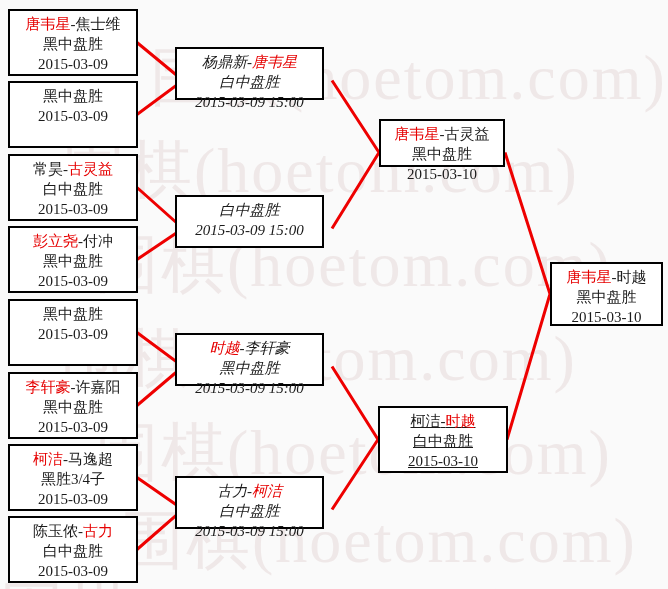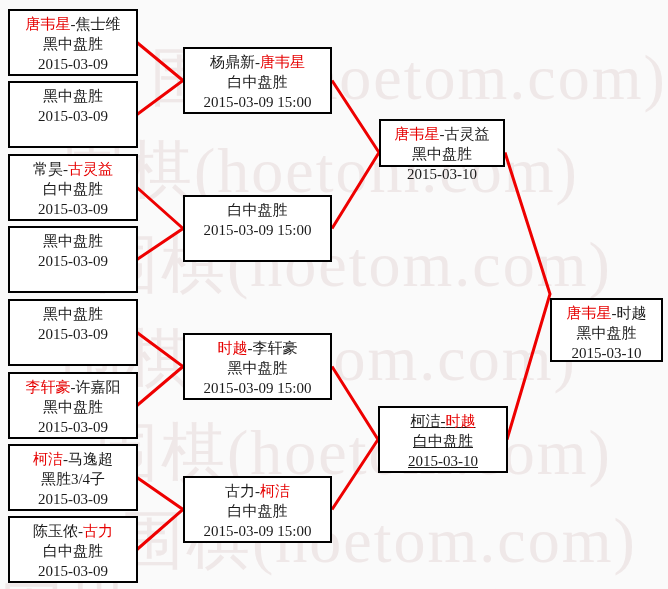--- a/index.html
+++ b/index.html
@@ -39,24 +39,24 @@
     border:2px solid #000000;
     text-align:center;
     font-size:15px;
     line-height:20px;
     color:#1a1a1a;
     padding-top:3px;
   }
   .box .line{white-space:nowrap;}
   .red{color:var(--accent-red,#e60000);}
   .c1{left:8px;width:130px;height:67px;}
-  .c2{left:183px;width:149px;height:67px;}
+  .c2{left:175px;width:149px;height:53px;font-style:italic;}
   .c3{left:379px;width:126px;height:48px;}
   .c3b{left:378px;width:130px;height:67px;text-decoration:underline;}
-  .c4{left:550px;width:113px;height:64px;margin-top:36px;}
+  .c4{left:550px;width:113px;height:64px;}
 </style>
 </head>
 <body>
 
 <div id="canvas">
 
   <div class="watermark">
     <span class="wm-row" style="left:150px;top:34px">围棋(hoetom.com)</span>
     <span class="wm-row" style="left:62px;top:127px">围棋(hoetom.com)</span>
     <span class="wm-row" style="left:95px;top:221px">围棋(hoetom.com)</span>
@@ -84,20 +84,21 @@
   <div class="box c1" style="top:81px">
     <div class="line">黑中盘胜</div>
     <div class="line">2015-03-09</div>
   </div>
   <div class="box c1" style="top:154px">
     <div class="line"><span>常昊</span><span>-</span><span class="red">古灵益</span></div>
     <div class="line">白中盘胜</div>
     <div class="line">2015-03-09</div>
   </div>
   <div class="box c1" style="top:226px">
+    <div class="line"><span class="red">彭立尧</span><span>-</span><span>付冲</span></div>
     <div class="line">黑中盘胜</div>
     <div class="line">2015-03-09</div>
   </div>
   <div class="box c1" style="top:299px">
     <div class="line">黑中盘胜</div>
     <div class="line">2015-03-09</div>
   </div>
   <div class="box c1" style="top:372px">
     <div class="line"><span class="red">李轩豪</span><span>-</span><span>许嘉阳</span></div>
     <div class="line">黑中盘胜</div>

